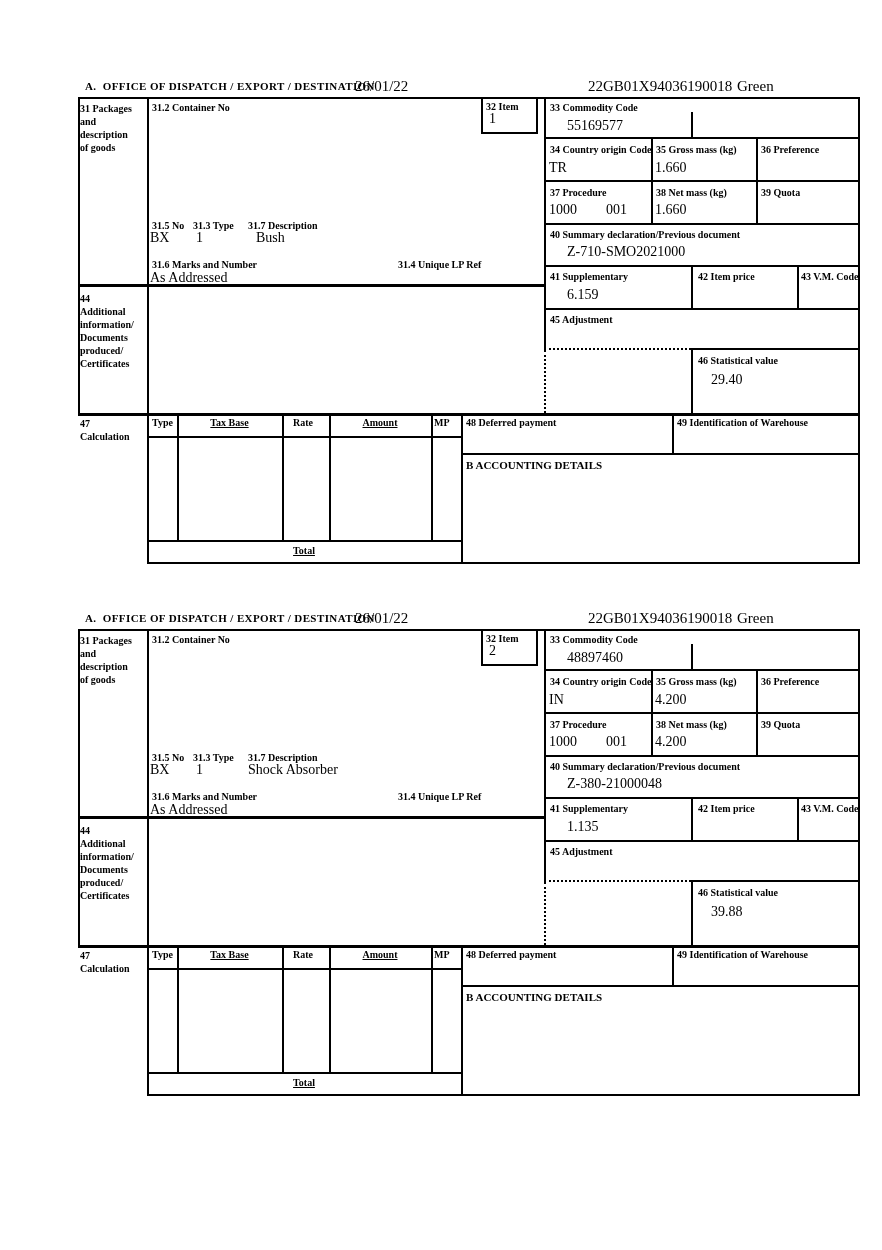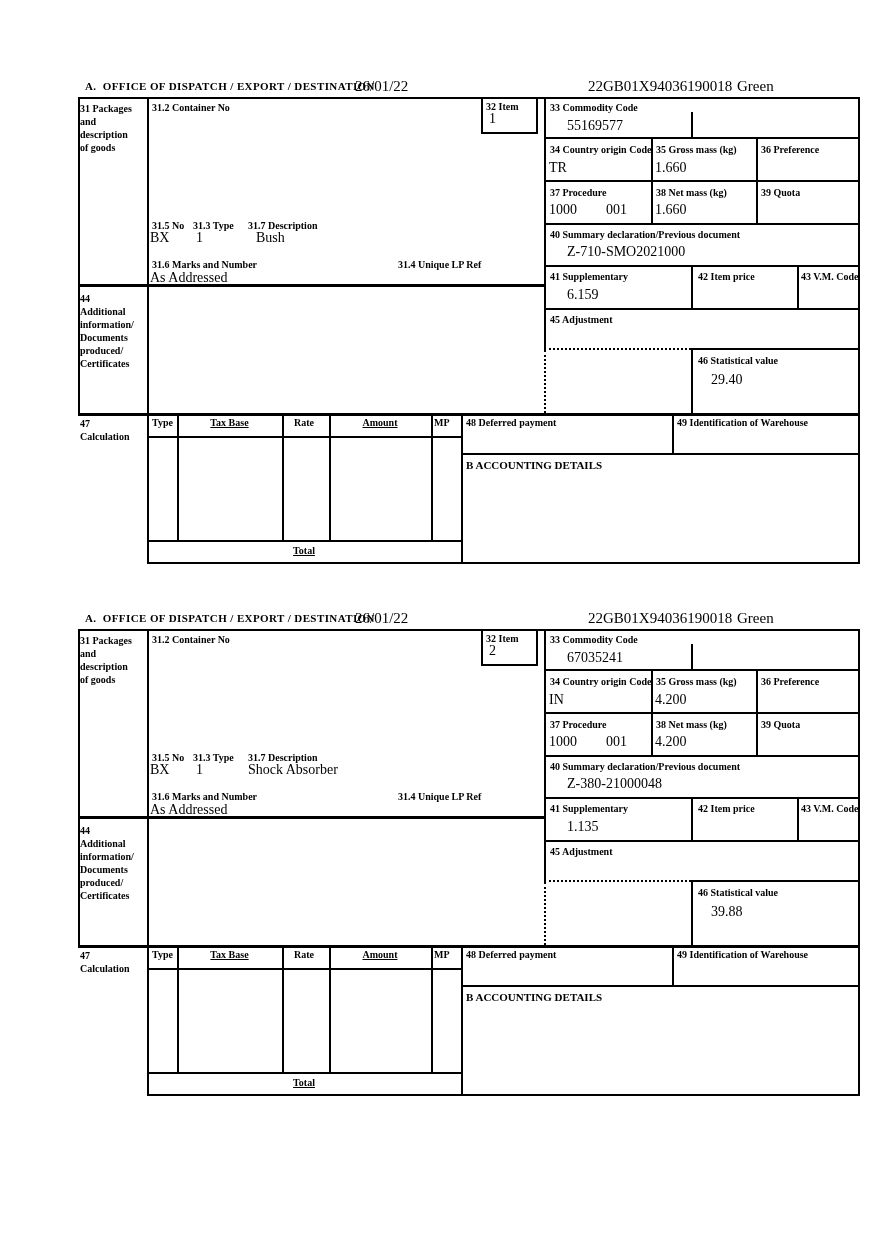--- a/index.html
+++ b/index.html
@@ -14,21 +14,21 @@
   .hl.thick { height:3px; }
   .vl { position:absolute; width:2px; background:#000; }
   .dot-h { position:absolute; height:0; border-top:2px dotted #000; }
   .dot-v { position:absolute; width:0; border-left:2px dotted #000; }
   .lbl { position:absolute; font-size:10px; font-weight:bold; line-height:12px; white-space:pre; }
   .val { position:absolute; font-size:14px; line-height:16px; white-space:pre; }
   .big { position:absolute; font-size:15px; line-height:17px; white-space:pre; }
   .hdr { position:absolute; font-size:11px; font-weight:bold; letter-spacing:0.4px; white-space:pre; }
   .acct { position:absolute; font-size:11px; font-weight:bold; white-space:pre; }
   .ctr { text-align:center;text-decoration:underline; }
-  .rgt { text-align:center; }
+  .rgt { text-align:left;padding-left:11px; }
   .stack { position:absolute; font-size:10px; font-weight:bold; line-height:13px; }
   .stack span { display:block; }
 </style>
 </head>
 <body>
 
 <div id="page">
   <div class="form" style="top: 75px;">
 
     <span class="hdr" style="left:85px; top:5px;">A.  OFFICE OF DISPATCH / EXPORT / DESTINATION</span>
@@ -204,21 +204,21 @@
       <span>and</span>
       <span>description</span>
       <span>of goods</span>
     </div>
     <span class="lbl" style="left:152px; top:27px;">31.2 Container No</span>
 
     <span class="lbl" style="left:486px; top:26px;">32 Item</span>
     <span class="val" style="left:489px; top:36px;">2</span>
 
     <span class="lbl" style="left:550px; top:27px;">33 Commodity Code</span>
-    <span class="val" style="left:567px; top:43px;">67035241</span>
+    <span class="val" style="left:567px; top:43px;">48897460</span>
 
     <span class="lbl" style="left:550px; top:69px;">34 Country origin Code</span>
     <span class="lbl" style="left:656px; top:69px;">35 Gross mass (kg)</span>
     <span class="lbl" style="left:761px; top:69px;">36 Preference</span>
     <span class="val" style="left:549px; top:85px;">IN</span>
     <span class="val" style="left:655px; top:85px;">4.200</span>
 
     <span class="lbl" style="left:550px; top:112px;">37 Procedure</span>
     <span class="lbl" style="left:656px; top:112px;">38 Net mass (kg)</span>
     <span class="lbl" style="left:761px; top:112px;">39 Quota</span>

